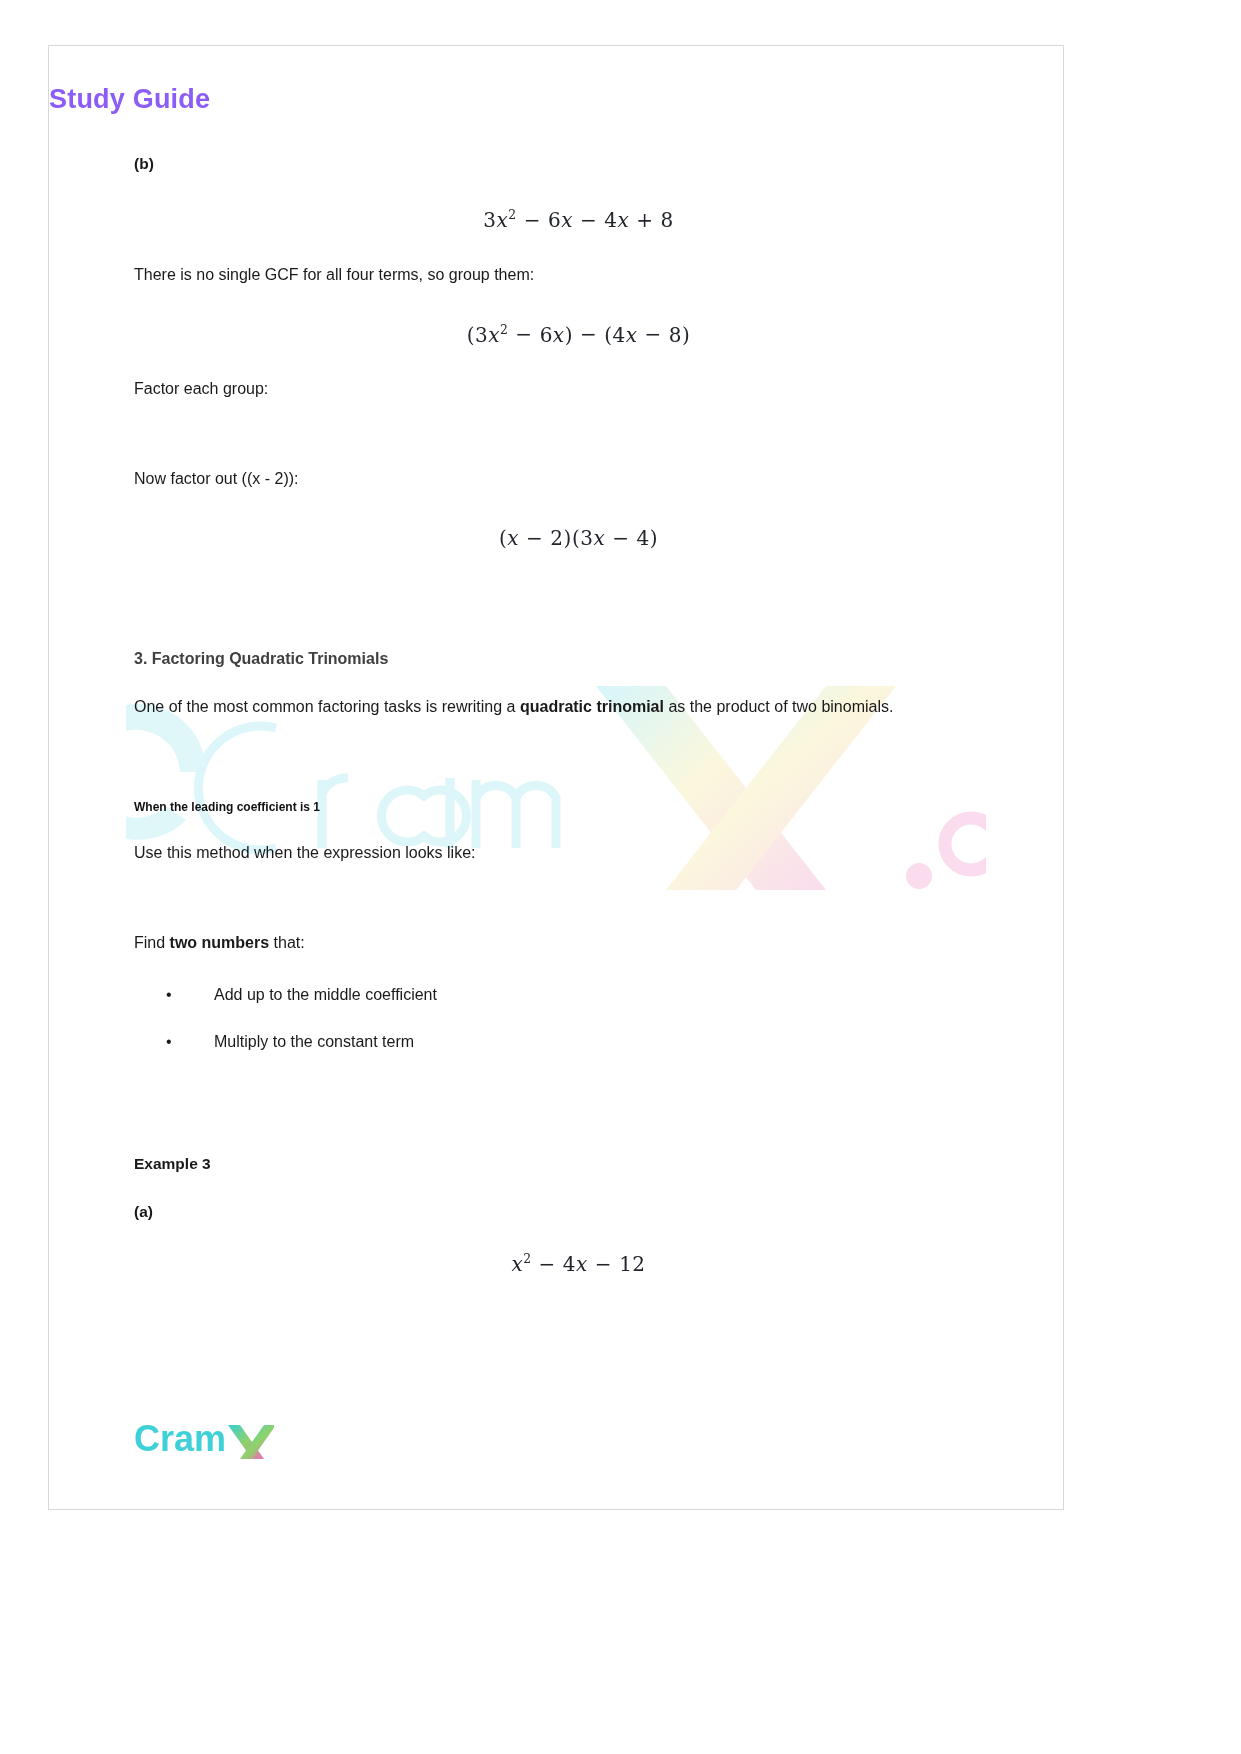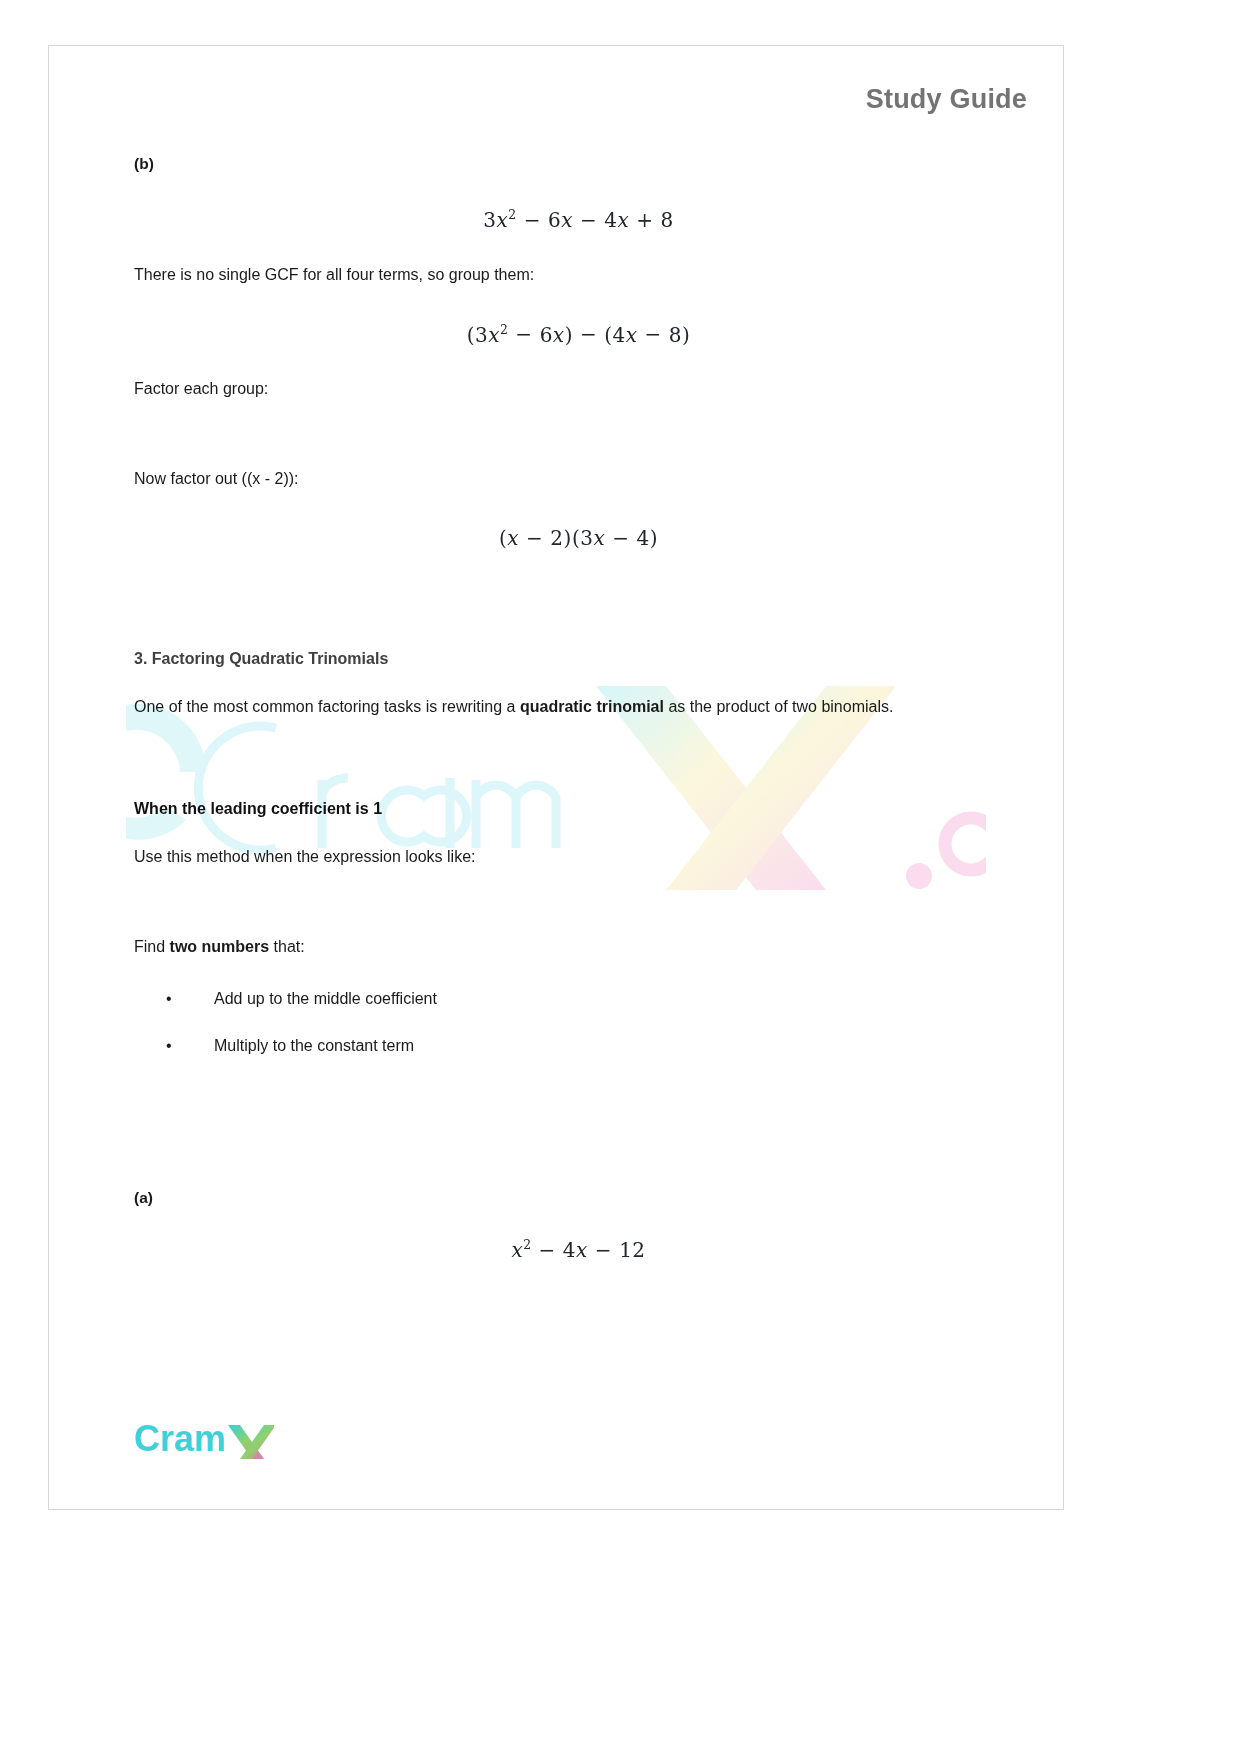--- a/index.html
+++ b/index.html
@@ -26,24 +26,23 @@
     overflow: hidden;
   }
   .content {
     position: relative;
     z-index: 3;
     padding: 0;
     height: 100%;
     box-sizing: border-box;
   }
   .doc-header {
-    text-align: right;
     font-size: 27px;
     font-weight: bold;
-    color: #737373;
+    color: #8b5cf6;
     letter-spacing: 0.2px;
     padding: 38px 36px 0 0;
   }
   .body-col {
     padding: 0 40px 0 85px;
   }
   .label-bold {
     font-size: 15.5px;
     font-weight: bold;
     color: #1a1a1a;
@@ -74,21 +73,21 @@
     font-style: normal;
   }
   .eq .op { padding: 0 7px; }
   .sec-head {
     font-size: 16px;
     font-weight: bold;
     color: #404040;
     margin: 0;
   }
   .sub-head {
-    font-size: 16px;
+    font-size: 12px;
     font-weight: bold;
     color: #111111;
     margin: 0;
   }
   ul.bullets {
     list-style: none;
     margin: 0;
     padding: 0;
   }
   ul.bullets li {
@@ -263,20 +262,21 @@
       <div class="sp-26"></div>
 
       <ul class="bullets">
         <li><span class="bullet-dot">•</span><span>Add up to the middle coefficient</span></li>
         <li><span class="bullet-dot">•</span><span>Multiply to the constant term</span></li>
       </ul>
 
       <div class="sp-56"></div>
       <div class="sp-22"></div>
 
+      <div class="label-bold">Example 3</div>
 
       <div class="sp-30"></div>
 
       <div class="label-bold">(a)</div>
 
       <div class="sp-30"></div>
 
       <div class="eq">
         <i>x</i><sup>2</sup><span class="op">−</span>4<i>x</i><span class="op">−</span>12
       </div>

